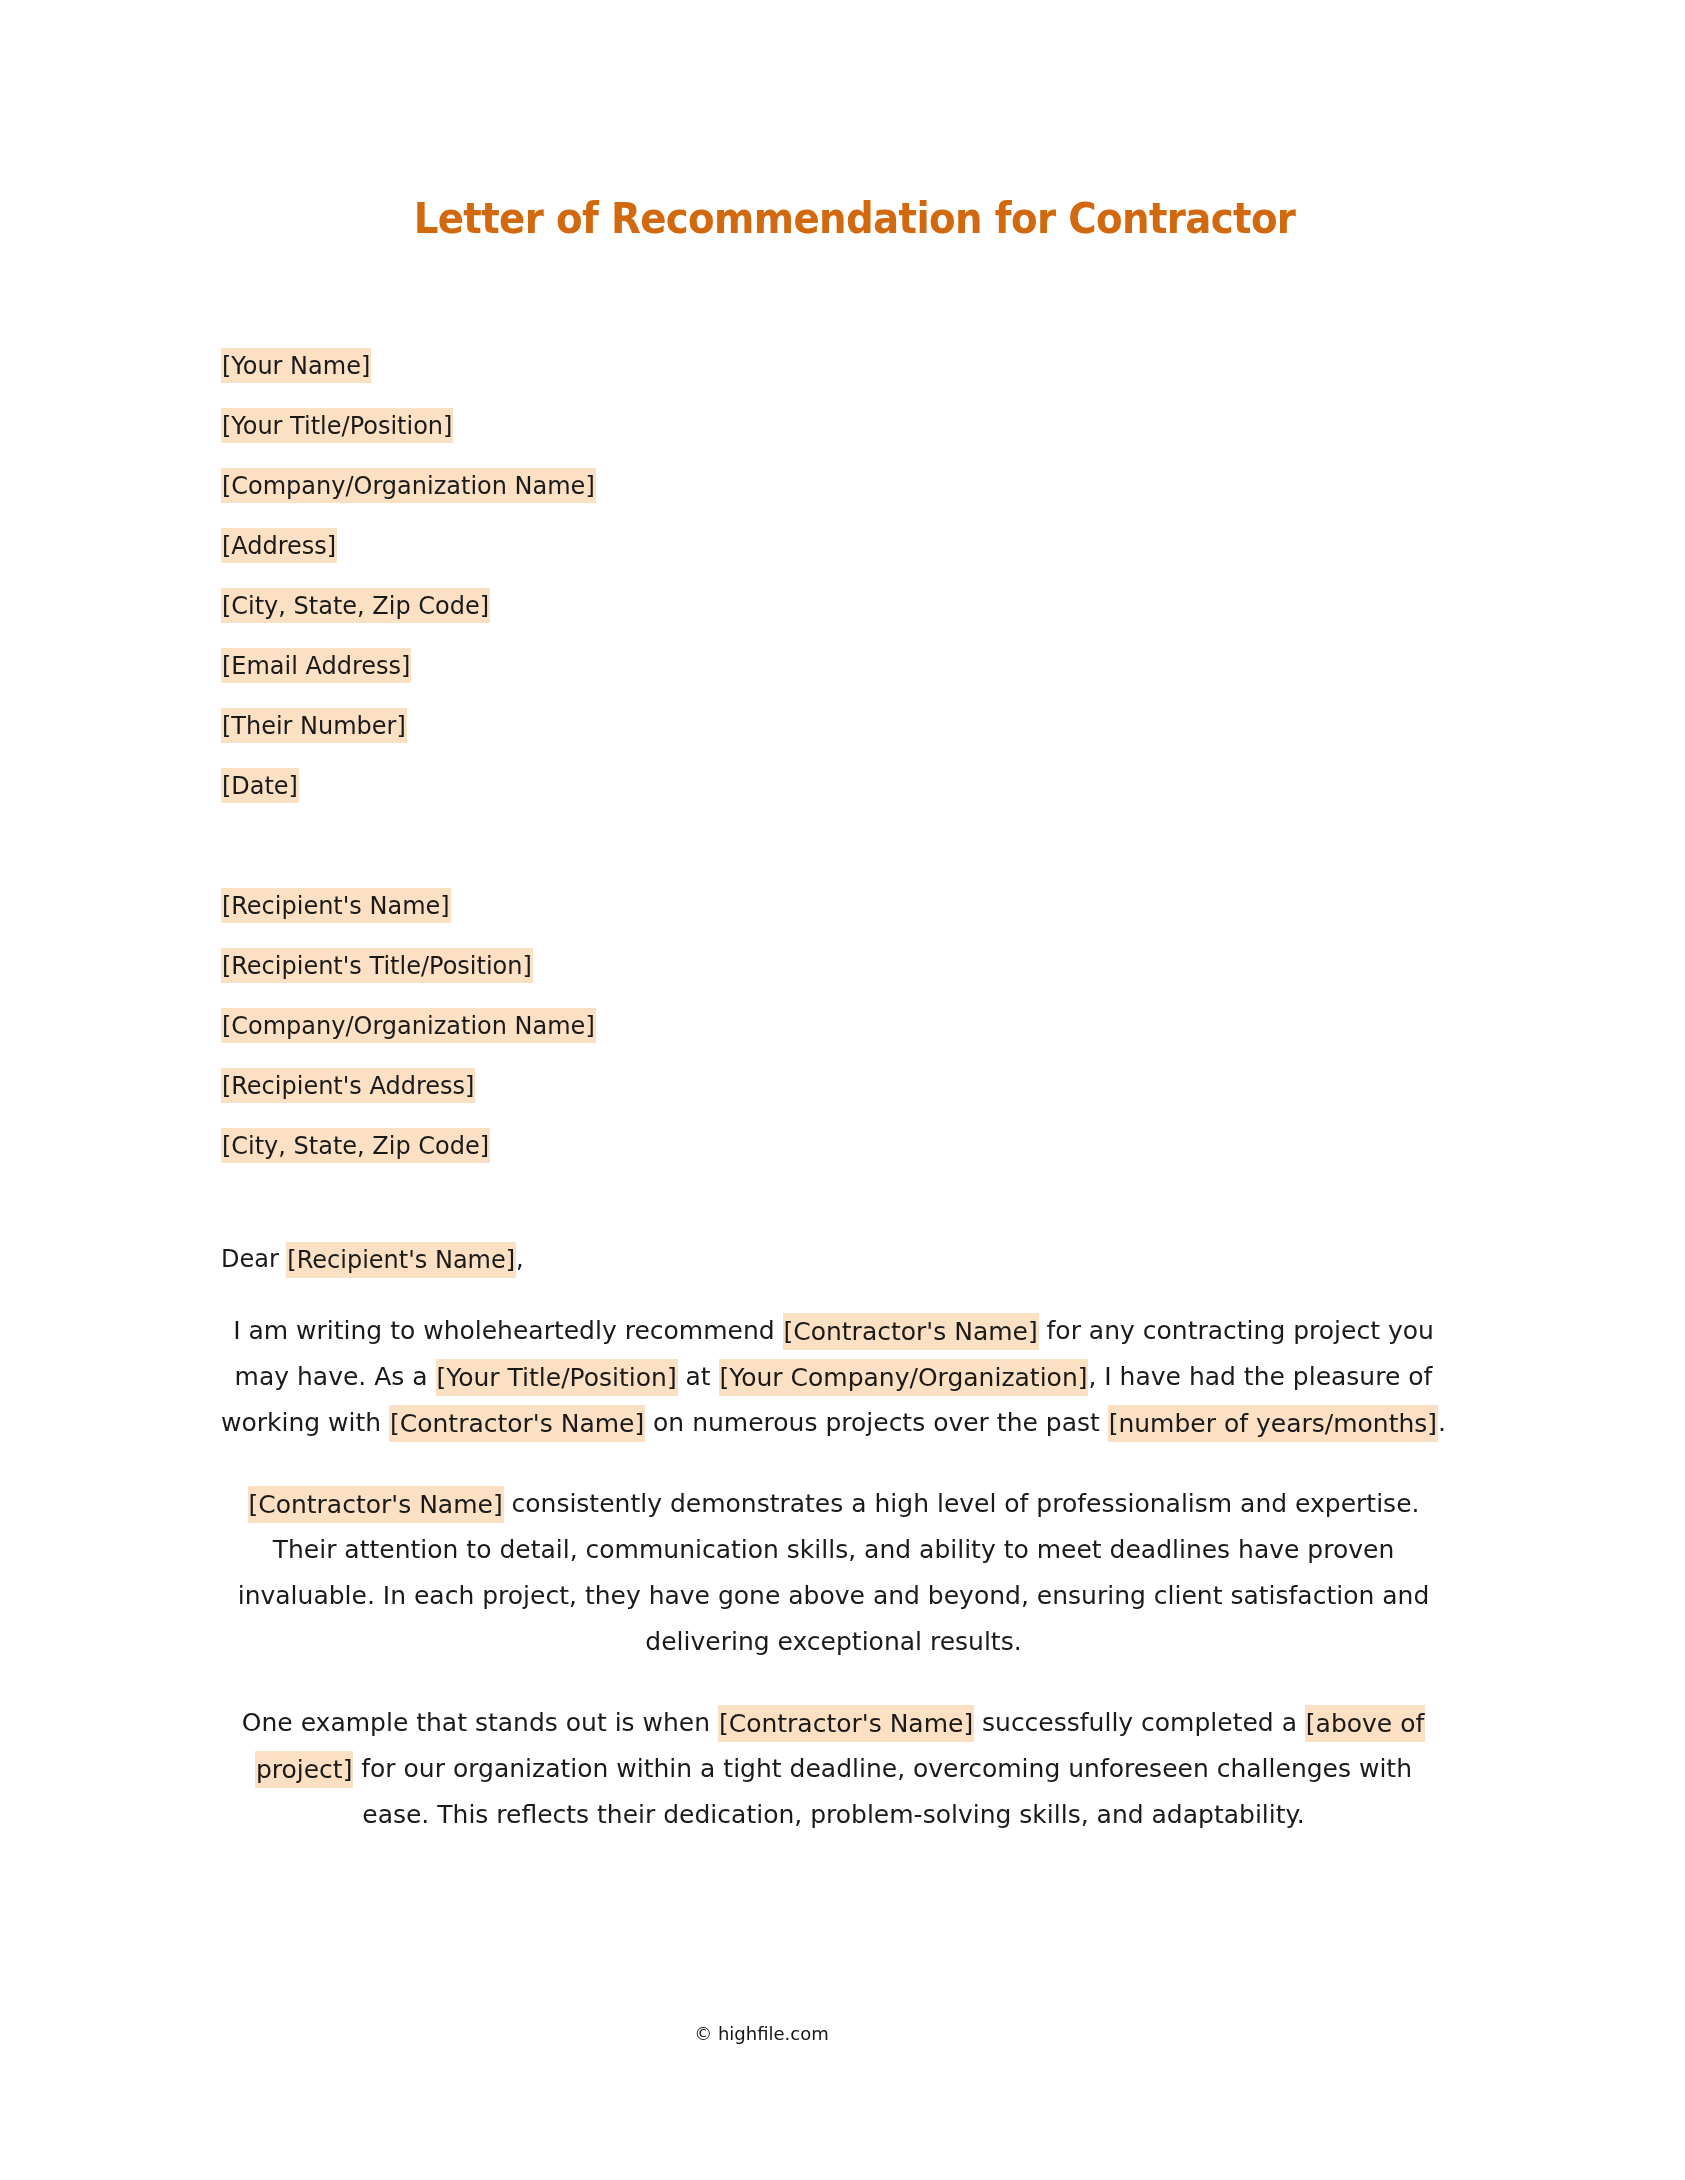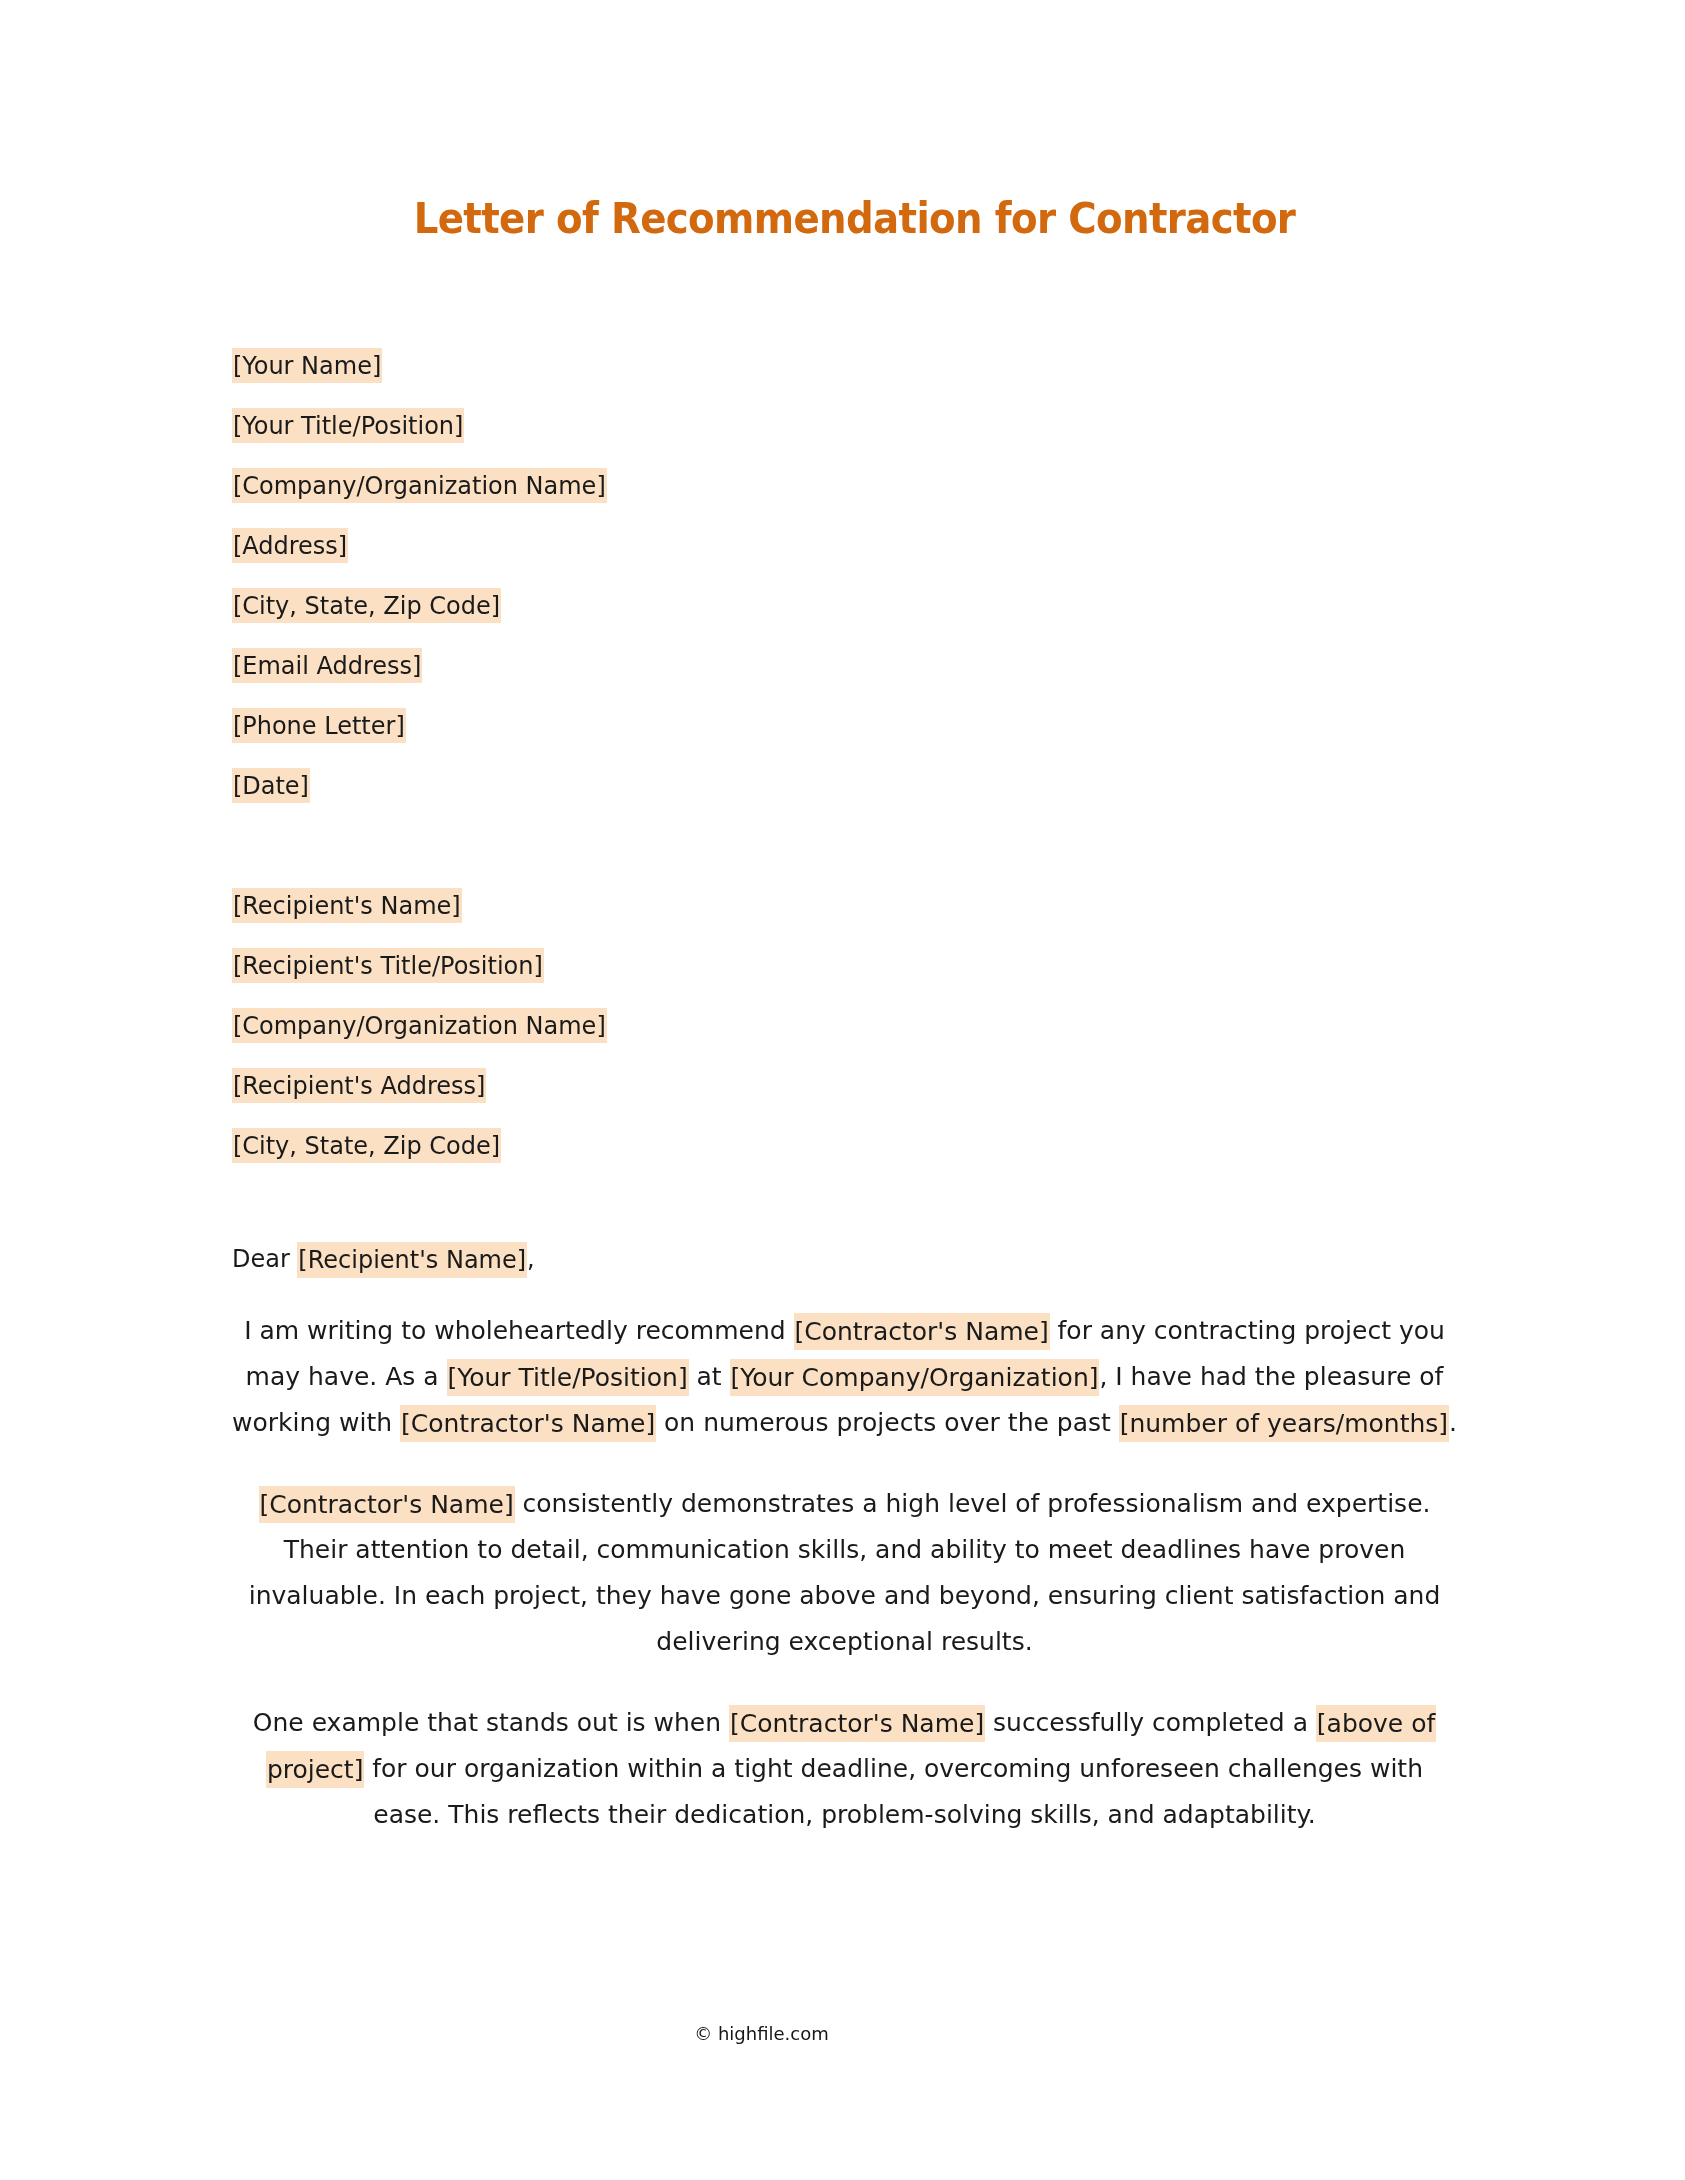--- a/index.html
+++ b/index.html
@@ -47,21 +47,20 @@
 
   
   .content {
     position: absolute;
     left: 209px;
     top: 335px;
     width: 1229px;
     font-size: 24px;
     line-height: 1.0;
     color: #1a1a1a;
-    margin-left: 11px;
   }
 
   .addr-line {
     font-size: 24px;
     line-height: 60px;
     height: 60px;
     white-space: nowrap;
   }
 
   .block-gap {
@@ -119,21 +118,21 @@
 
   <div class="content">
 
     <div>
       <div class="addr-line"><span class="hl">[Your Name]</span></div>
       <div class="addr-line"><span class="hl">[Your Title/Position]</span></div>
       <div class="addr-line"><span class="hl">[Company/Organization Name]</span></div>
       <div class="addr-line"><span class="hl">[Address]</span></div>
       <div class="addr-line"><span class="hl">[City, State, Zip Code]</span></div>
       <div class="addr-line"><span class="hl">[Email Address]</span></div>
-      <div class="addr-line"><span class="hl">[Phone Letter]</span></div>
+      <div class="addr-line"><span class="hl">[Their Number]</span></div>
       <div class="addr-line"><span class="hl">[Date]</span></div>
     </div>
 
     <div class="block-gap"></div>
 
     <div>
       <div class="addr-line"><span class="hl">[Recipient's Name]</span></div>
       <div class="addr-line"><span class="hl">[Recipient's Title/Position]</span></div>
       <div class="addr-line"><span class="hl">[Company/Organization Name]</span></div>
       <div class="addr-line"><span class="hl">[Recipient's Address]</span></div>

